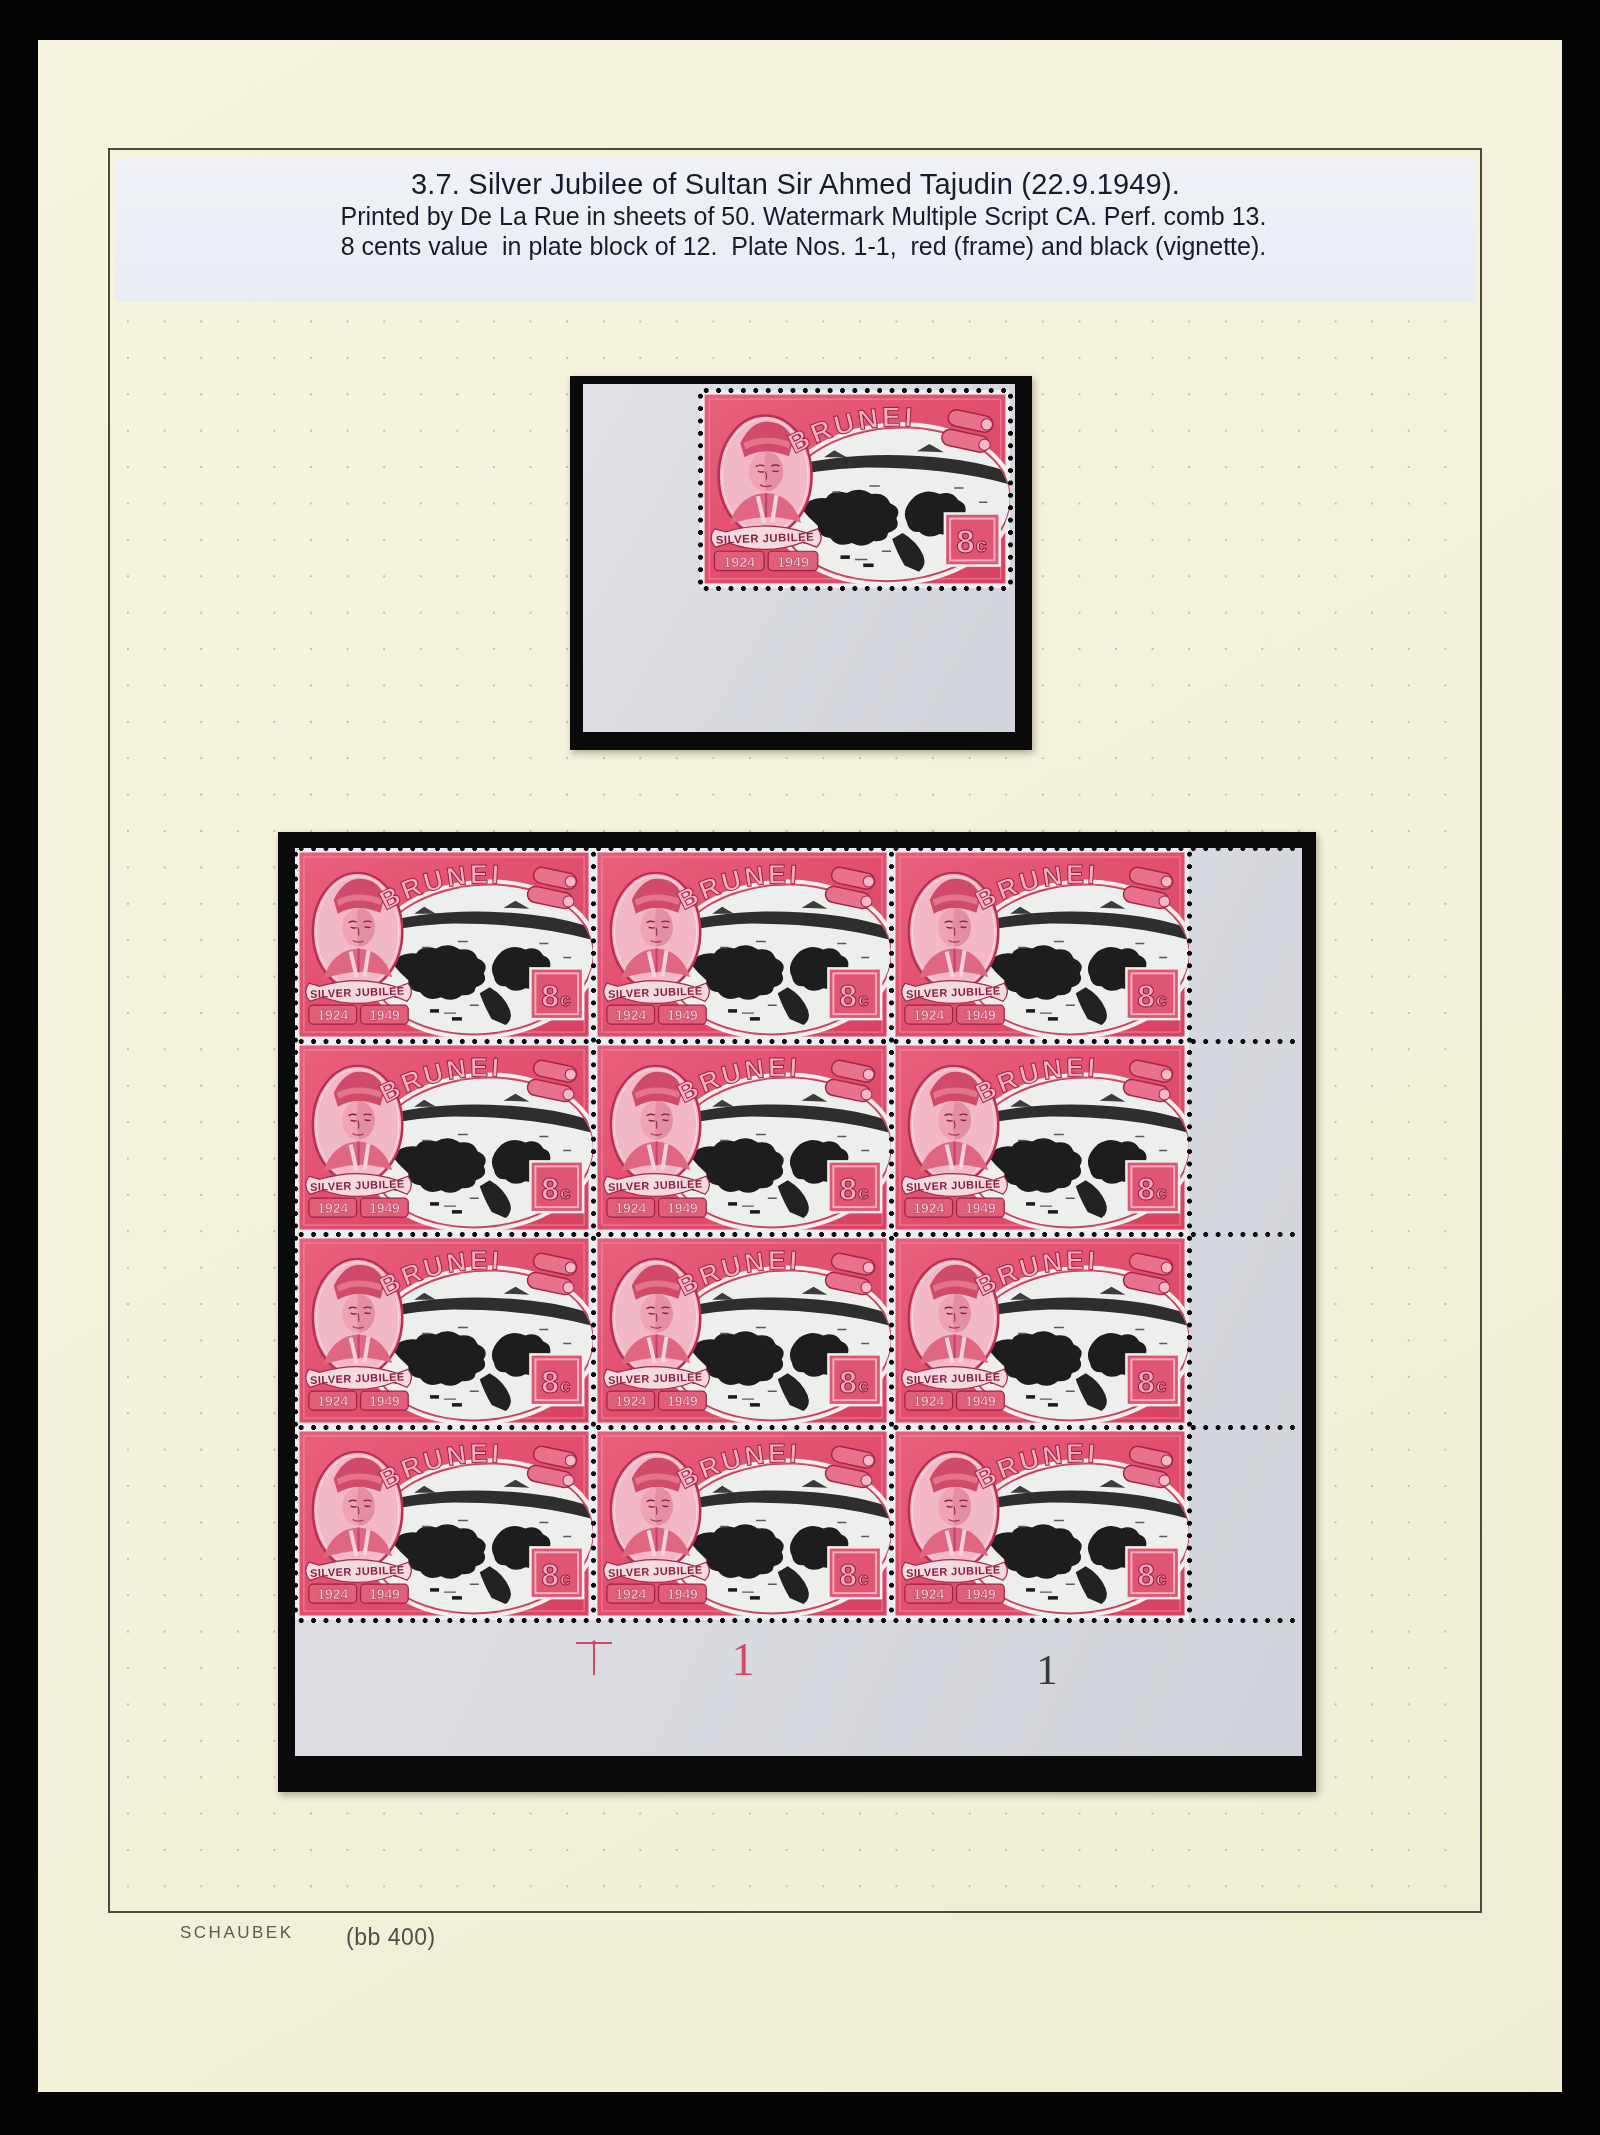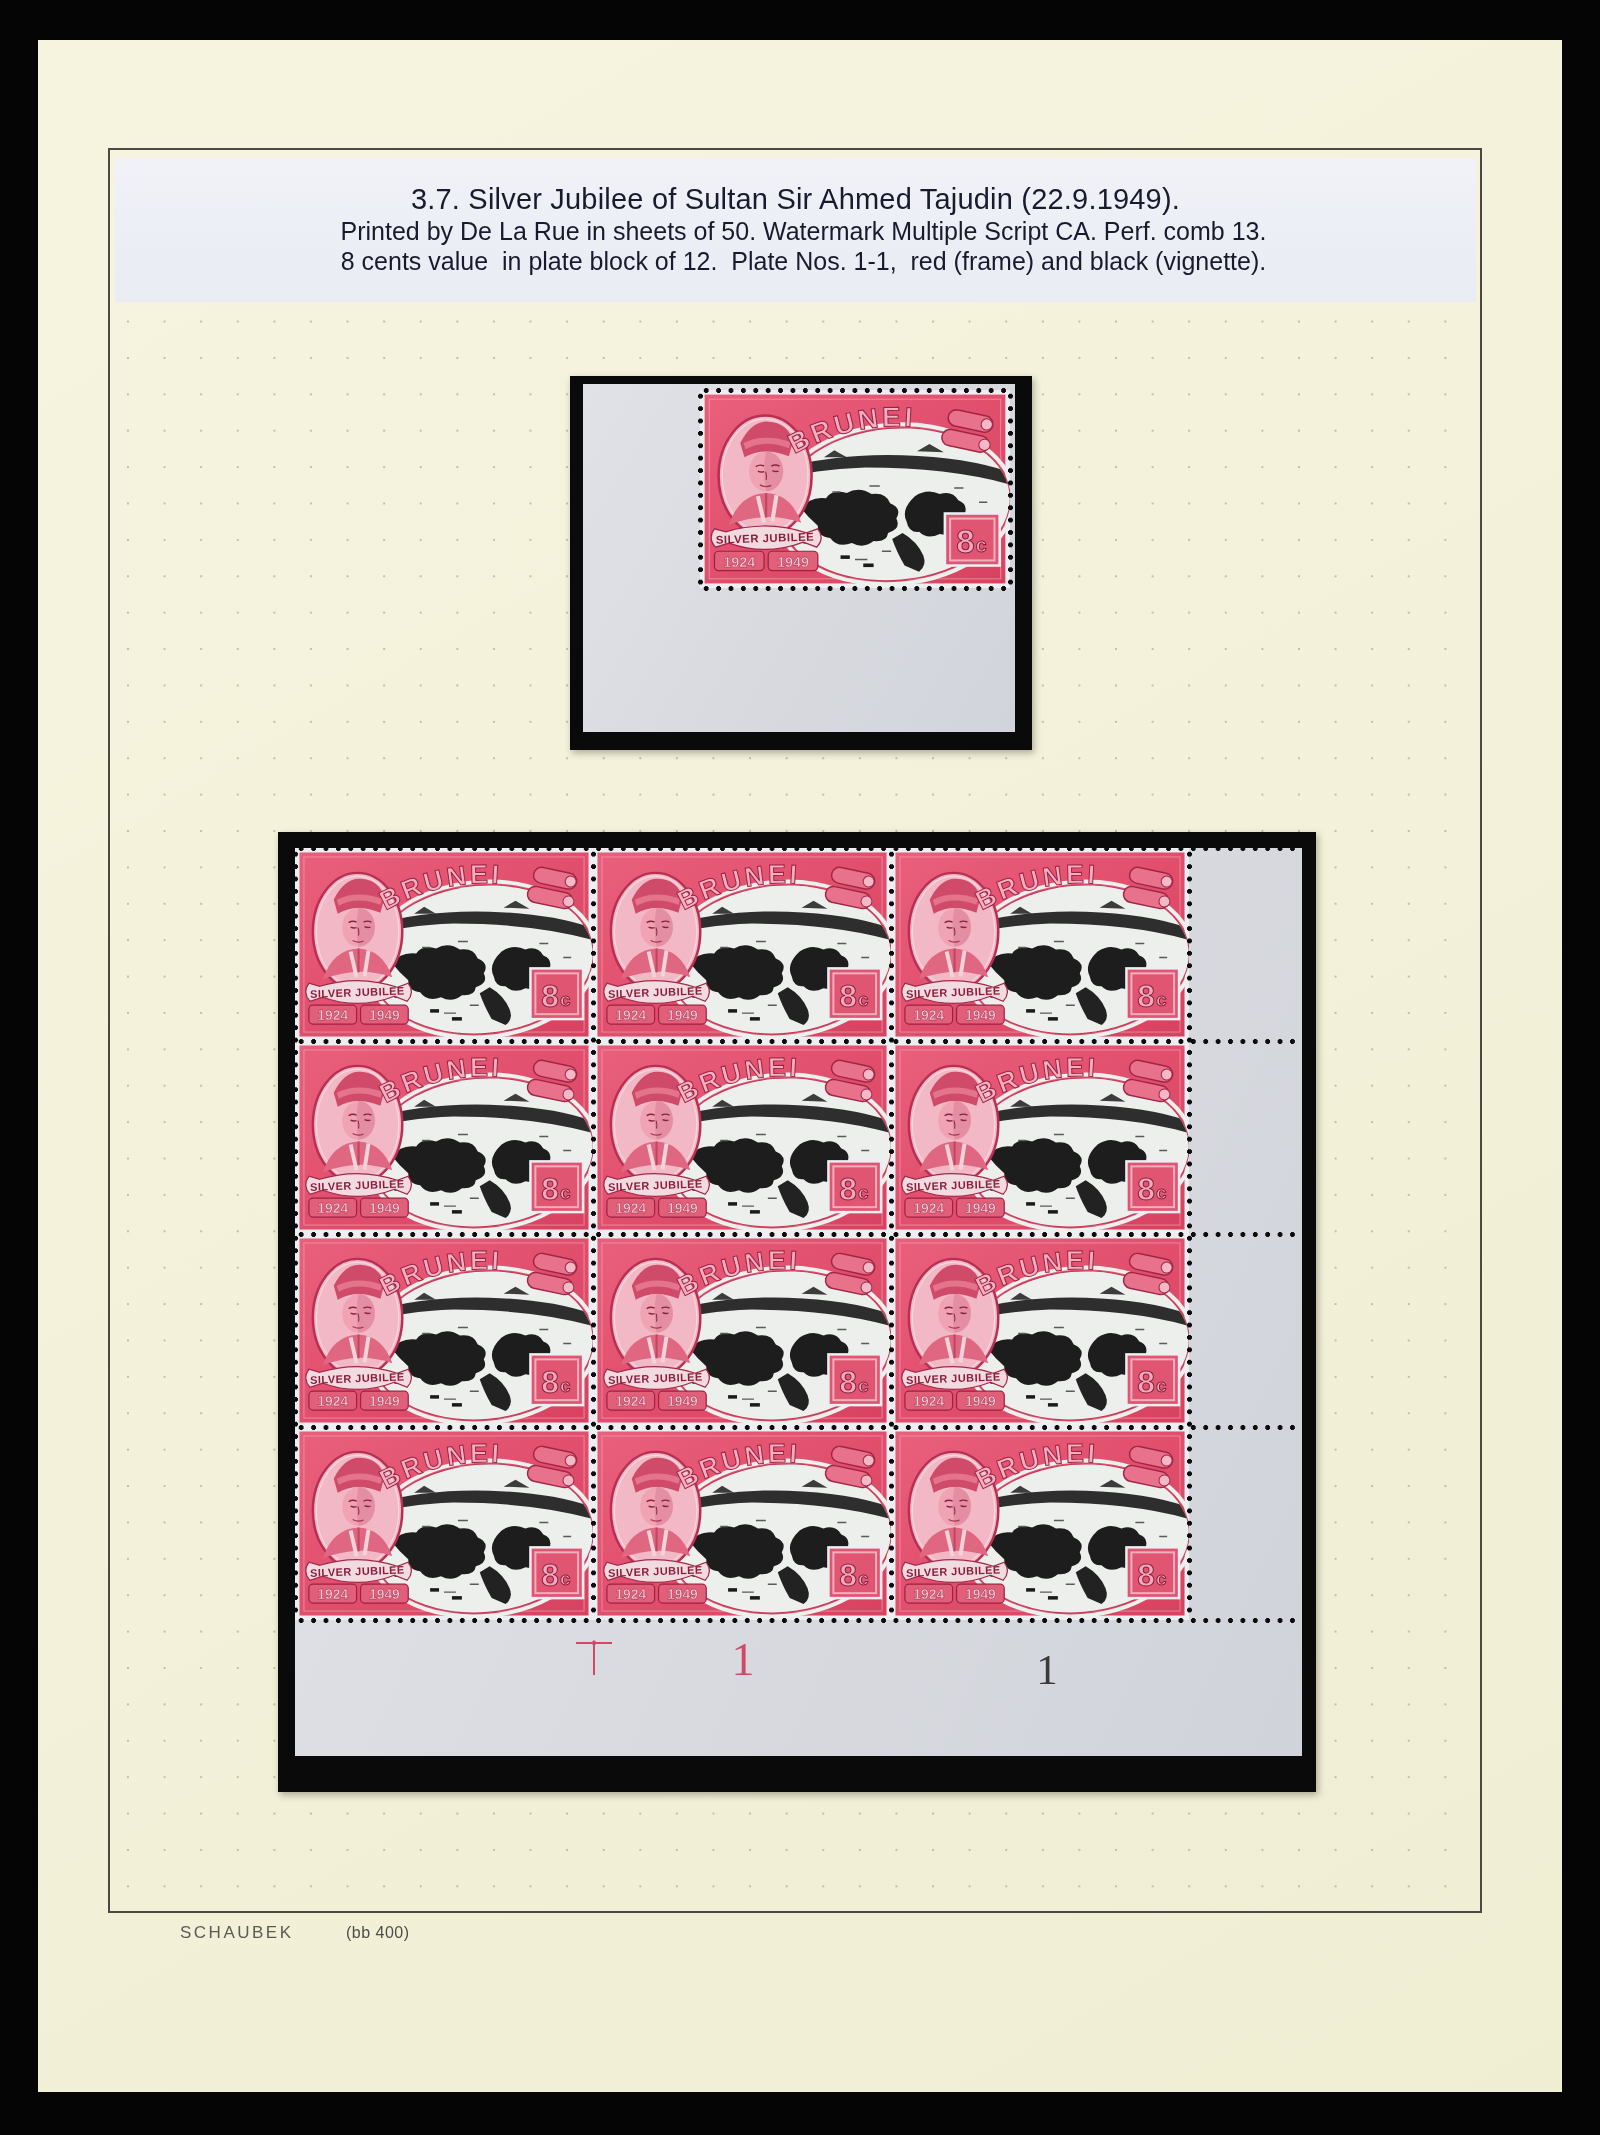--- a/index.html
+++ b/index.html
@@ -21,21 +21,21 @@
     background-image:radial-gradient(1.3px 1.3px at 2px 2px,#c1c0a6 92%,transparent 100%);
     background-size:36.6px 36.4px;
     background-position:16px 24px;
   }
   .header-box{
     position:absolute;left:5px;top:8px;width:1361px;height:144px;z-index:2;
     background:linear-gradient(180deg,#f0f2f8 0%,#ecEEf5 60%,#e9ecf3 100%);
     background-color:#edf0f6;
     text-align:center;color:#1a1a2e;
   }
-  .header-title{margin-top:25px;font-size:29px;letter-spacing:0.2px;}
+  .header-title{margin-top:10px;font-size:29px;letter-spacing:0.2px;}
   .header-sub{font-size:25px;line-height:30px;white-space:pre-wrap;padding-left:16px;}
   .header-sub:first-of-type{margin-top:5px;}
   .mount{position:absolute;background:#0a0a0a;z-index:2;box-shadow:2px 3px 7px rgba(40,40,20,.35);}
   .mount-single{left:460px;top:226px;width:462px;height:374px;}
   .mount-block{left:168px;top:682px;width:1038px;height:960px;}
   .selvage{
     position:absolute;
     background:linear-gradient(120deg,#e0e2e8 0%,#d9dbe1 45%,#d2d4db 100%);
   }
   .selvage-single{left:13px;top:8px;width:432px;height:348px;}
@@ -68,21 +68,21 @@
   }
   .plate-num-red{left:430px;top:789px;font-size:46px;color:#d04a68;}
   .plate-num-black{left:734px;top:800px;font-size:43px;color:#3a3a3a;}
   .guide-cross{left:277px;top:783px;}
   .footer-brand{
     position:absolute;left:142px;top:1883px;z-index:2;
     font-size:17px;letter-spacing:2.5px;color:#5b5b55;
   }
   .footer-ref{
     position:absolute;left:308px;top:1884px;z-index:2;
-    font-size:16px;letter-spacing:0.5px;color:#4e4e48;
+    font-size:23px;letter-spacing:0.5px;color:#4e4e48;
   }
 </style>
 </head>
 <body>
 
 <svg width="0" height="0" style="position:absolute" aria-hidden="true">
   <defs>
     <linearGradient id="pink-grad" x1="0" y1="0" x2="1" y2="1">
       <stop offset="0" stop-color="#e9607c"></stop>
       <stop offset="0.5" stop-color="#e14f6d"></stop>

